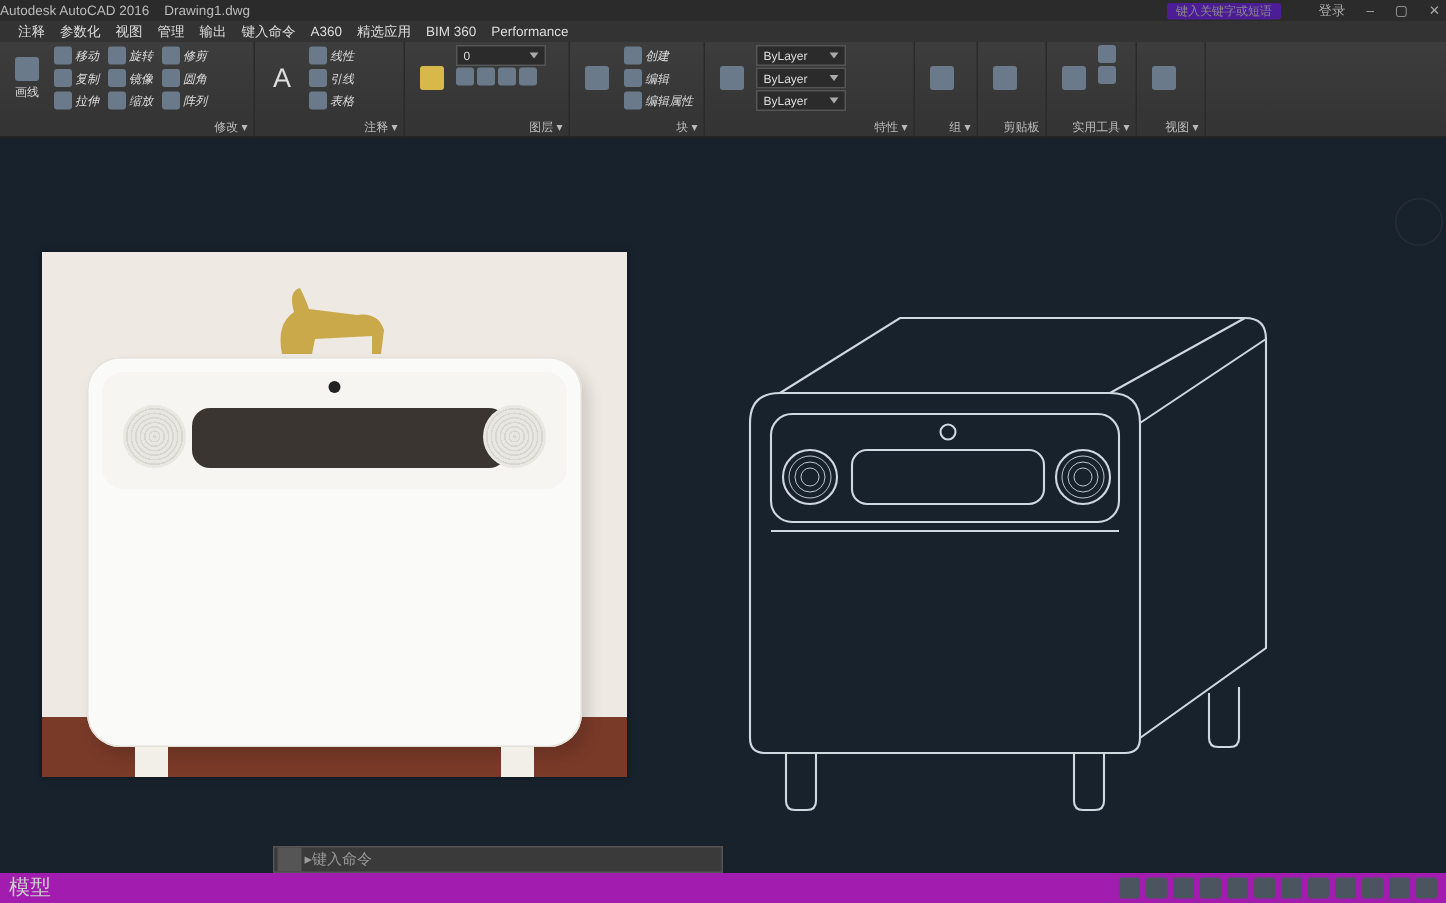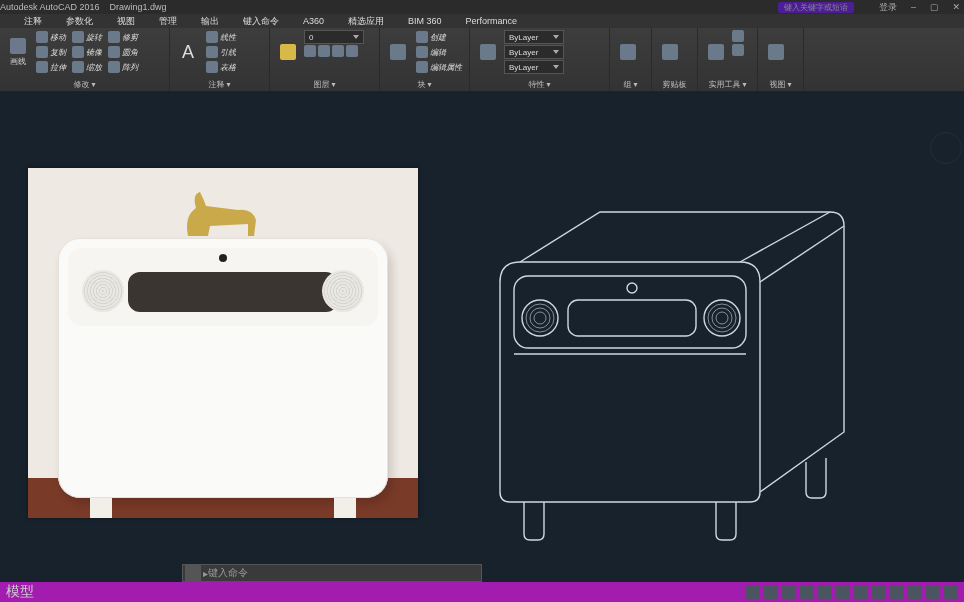--- a/index.html
+++ b/index.html
@@ -5,28 +5,28 @@
   * { box-sizing: border-box; margin: 0; padding: 0; font-family: "Segoe UI", Arial, sans-serif; }
   body { width: 964px; height: 602px; background: #0e161f; overflow: hidden; position: relative; }
 
   
   .titlebar { height: 14px; background: #2b2b2b; display: flex; align-items: center; justify-content: flex-start; position: relative; font-size: 9px; color: #bbb; }
   .titlebar .ttext { display: flex; gap: 10px; }
   .titlebar .right { position: absolute; right: 4px; display: flex; gap: 14px; align-items: center; color: #aaa; }
   .titlebar .search { position: absolute; right: 110px; font-size: 8px; color: #888; background: #4c1d95; padding: 0 6px; border-radius: 2px; }
 
   
-  .menubar { height: 14px; background: #333; display: flex; align-items: center; padding-left: 20px; gap: 16px; font-size: 9px; color: #ddd; }
+  .menubar { height: 14px; background: #333; display: flex; align-items: center; padding-left: 8px; gap: 2px; font-size: 9px; color: #ddd; }
   .menubar span { padding: 0 4px; }
 
   
   .ribbon { height: 64px; background: linear-gradient(#3d3d3d,#333); display: flex; border-bottom: 1px solid #222; }
   .panel { border-right: 1px solid #2a2a2a; display: flex; flex-direction: column; justify-content: space-between; padding: 2px 4px 0; }
   .panel-body { display: flex; gap: 2px; flex-wrap: wrap; align-content: flex-start; flex: 1; }
-  .panel-label { font-size: 8px; color: #bbb; text-align: center; padding-bottom: 1px; }
+  .panel-label { font-size: 8px; color: #bbb; text-align: right; padding-bottom: 1px; }
   .bigbtn { width: 28px; height: 44px; display: flex; flex-direction: column; align-items: center; justify-content: center; gap: 2px; color: #ddd; font-size: 8px; }
   .icn { width: 16px; height: 16px; background: #6b7a8a; border-radius: 2px; display: inline-block; }
   .icn.s { width: 12px; height: 12px; }
   .row { display: flex; gap: 2px; }
   .smbtn { display: flex; align-items: center; gap: 2px; font-size: 8px; color: #ddd; padding: 0 2px; height: 14px; font-style: italic; }
   .tri { width: 0; height: 0; border-left: 3px solid transparent; border-right: 3px solid transparent; border-top: 4px solid #aaa; display:inline-block; }
   .sel { background:#2b2b2b; border:1px solid #555; font-size:8px; color:#ddd; padding:0 4px; height:14px; display:flex; align-items:center; min-width:60px; justify-content:space-between; }
 
   
   .canvas { position: relative; width: 964px; height: calc(602px - 14px - 14px - 64px - 20px); background: #18222d; }

